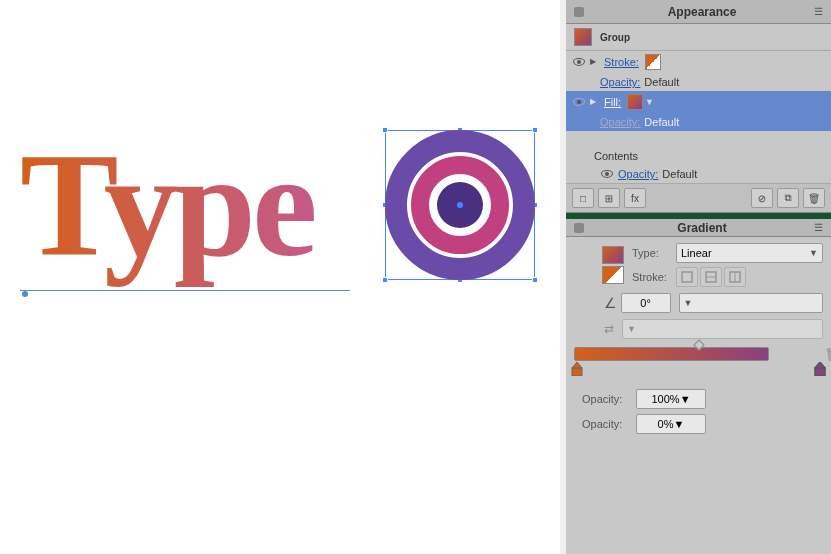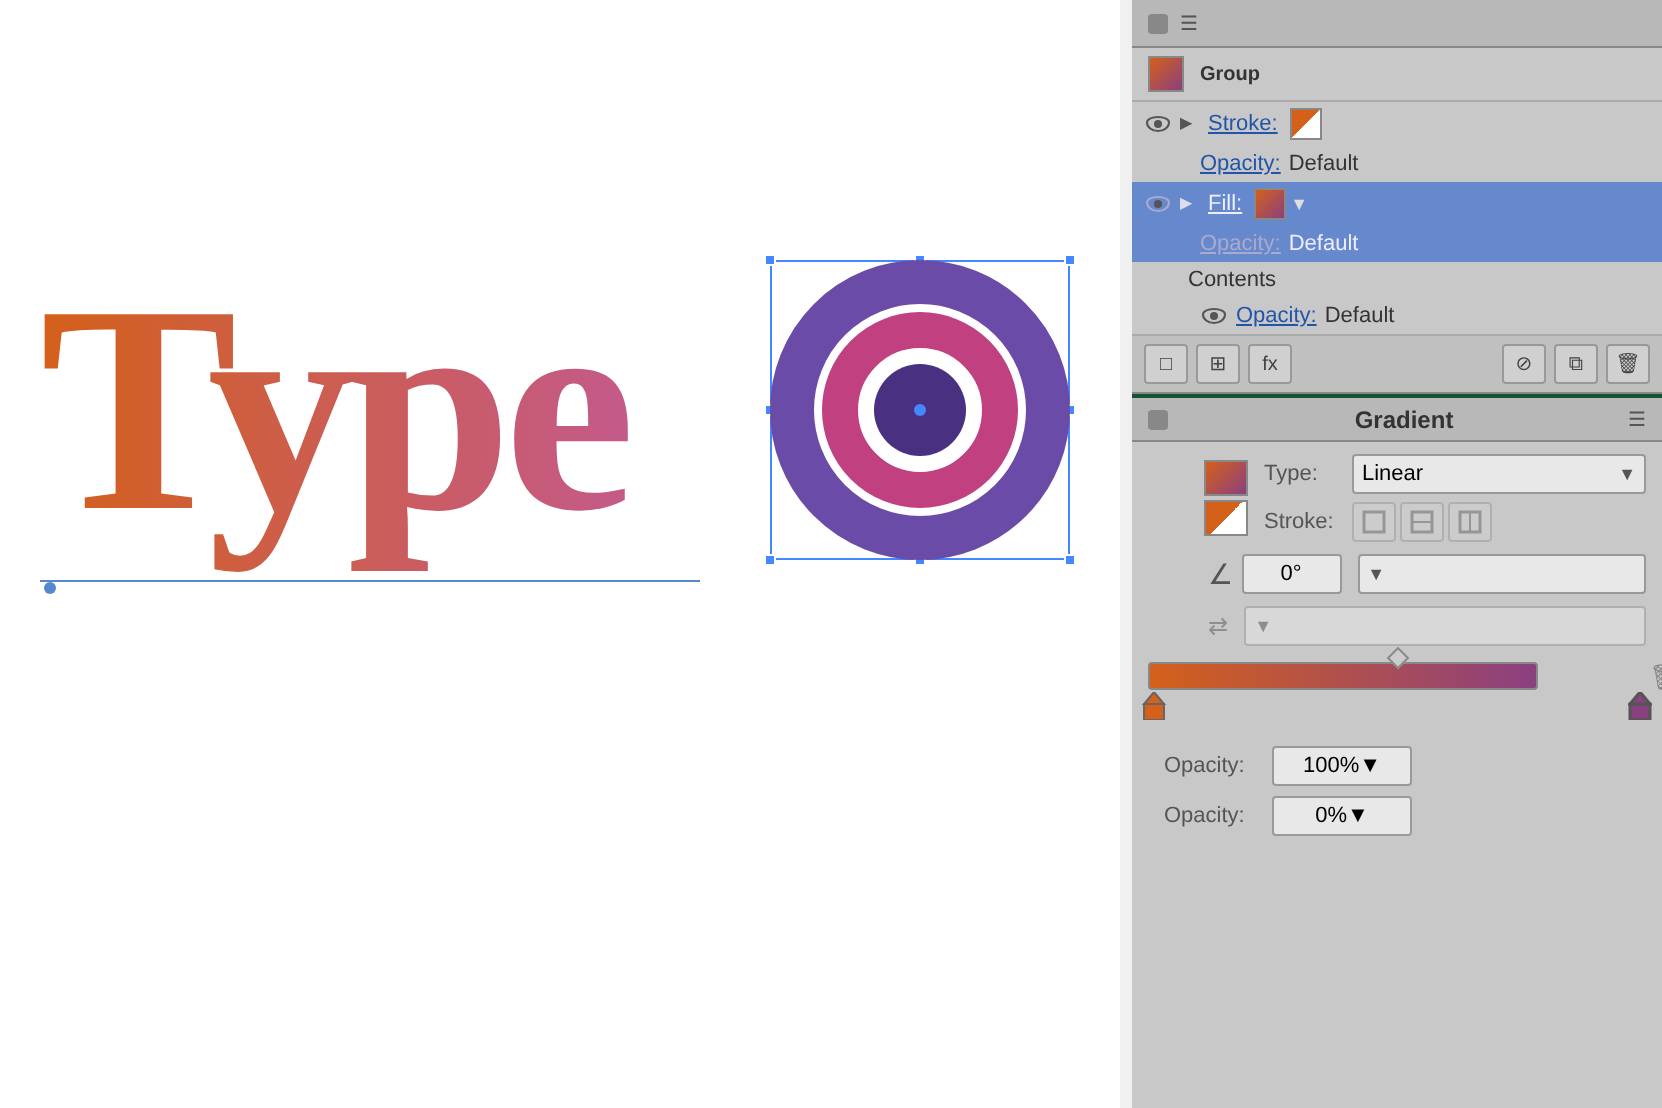--- a/index.html
+++ b/index.html
@@ -291,20 +291,21 @@
       font-size: 11px;
       color: #333;
     }
 
     .opacity-value.white-text { color: #eef; }
 
     .contents-row {
       display: flex;
       align-items: flex-start;
       padding: 3px 6px 3px 28px;
+      margin-top: 16px;
     }
 
     .contents-label {
       font-size: 11px;
       color: #333;
     }
 
     .panel-toolbar {
       display: flex;
       align-items: center;
@@ -329,21 +330,21 @@
 
     
     .gradient-panel {
       background: #c8c8c8;
       flex: 1;
     }
 
     .gradient-panel-header {
       background: #b8b8b8;
       border-bottom: 1px solid #888;
-      border-top: 2px solid #14532d;
+      border-top: 6px solid #14532d;
       display: flex;
       align-items: center;
       padding: 4px 8px;
       height: 24px;
     }
 
     .gradient-body {
       padding: 6px 8px;
     }
 
@@ -523,20 +524,21 @@
     <div class="circle-inner"></div>
     <div class="center-dot"></div>
   </div>
 </div>
 
 <div class="right-panel">
 
   <div class="appearance-panel">
     <div class="panel-header">
       <span class="panel-close-icon"></span>
+      <span class="panel-title">Appearance</span>
       <span class="panel-menu-icon">☰</span>
     </div>
 
     <div class="group-header">
       <div class="group-swatch"></div>
       <span class="group-label">Group</span>
     </div>
 
     <div class="appearance-row">
       <div class="row-eye">

